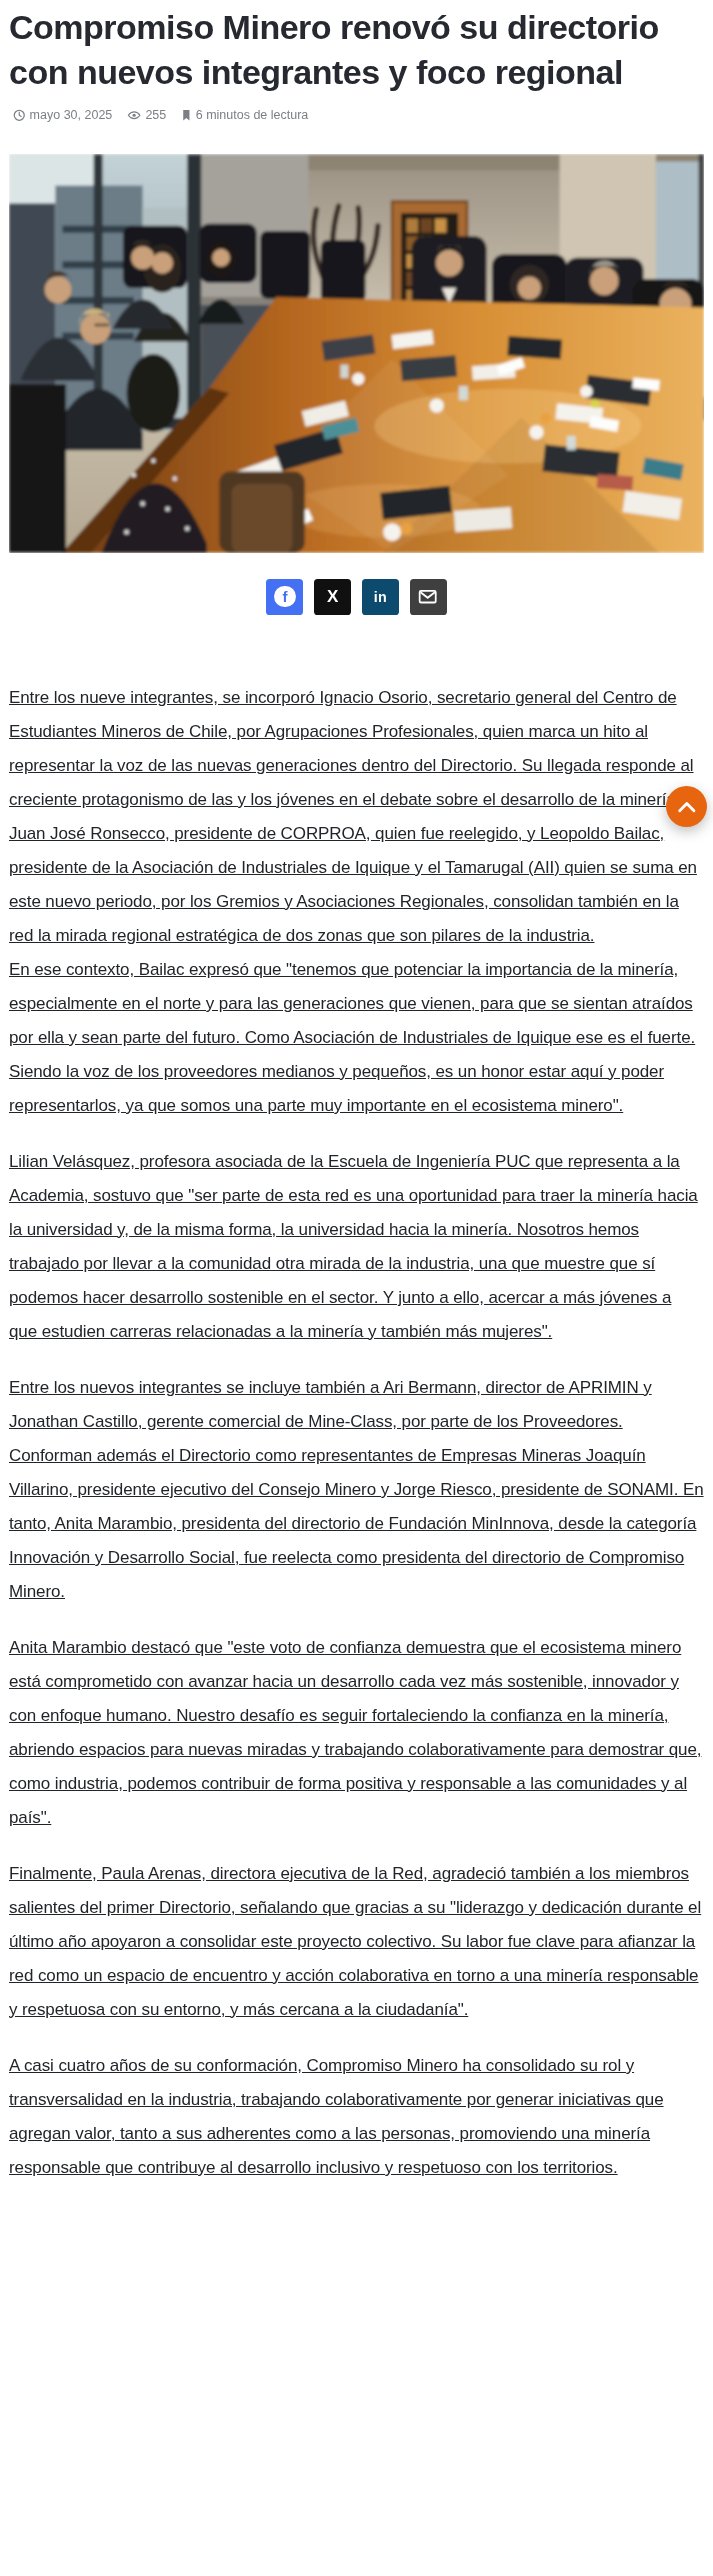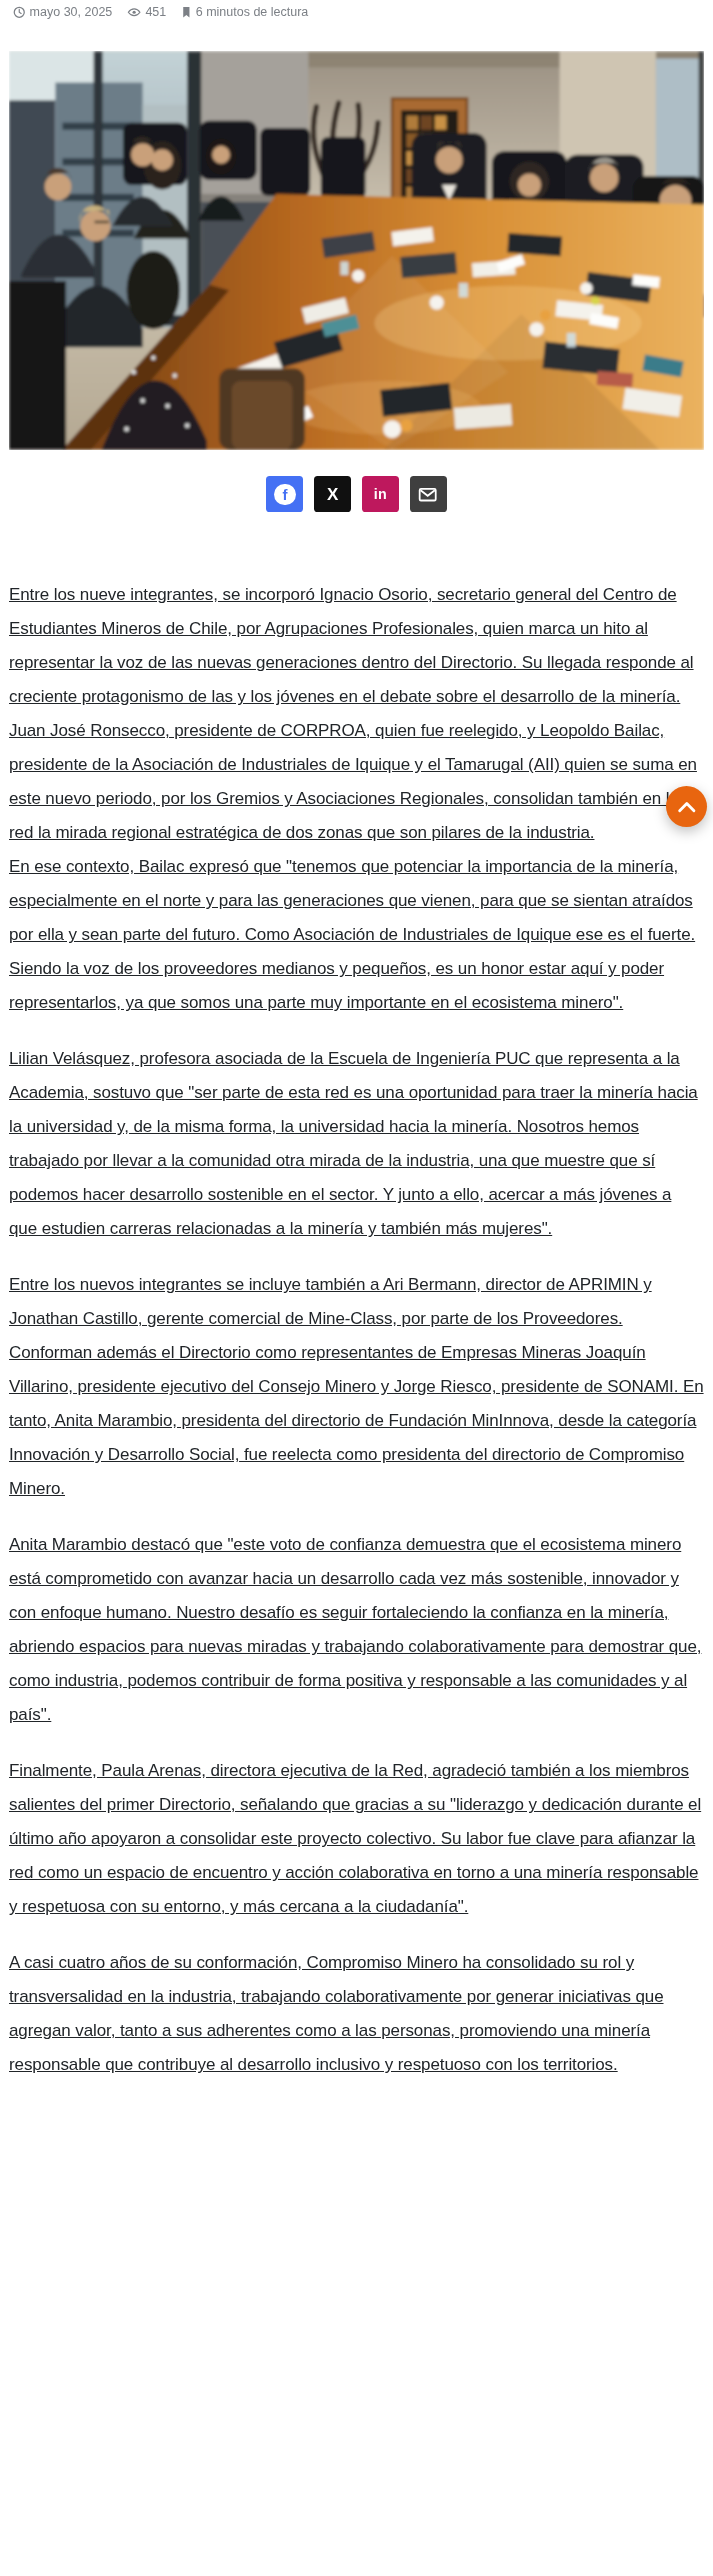--- a/index.html
+++ b/index.html
@@ -7,51 +7,52 @@
   .wrap{padding:5.3px 9px 18px;}
   h1{font-size:34px;line-height:45px;font-weight:700;color:#262a30;margin:0 0 12.5px;letter-spacing:-0.5px;}
   .meta{display:flex;align-items:flex-start;gap:14.3px;color:#7c8086;font-size:12.5px;margin-left:3.6px;}
   .mi{display:flex;align-items:center;gap:4.5px;}
   .mi svg{display:block;}
   figure{margin:32px 0 0;width:695px;overflow:hidden;line-height:0;}
   .share{display:flex;justify-content:center;gap:10.7px;margin-top:26px;}
   .sbtn{width:37px;height:36px;border:none;border-radius:3.6px;display:flex;align-items:center;justify-content:center;cursor:pointer;color:#fff;padding:0;}
   .btn-fb{background:#4470F4;}
   .btn-x{background:#101010;}
-  .btn-in{background:#be185d;}
+  .btn-in{background:#0c4a6e;}
   .btn-mail{background:#3F3F3F;}
   .fb-glyph{background:#fff;color:#4470F4;width:21.4px;height:21.4px;border-radius:50%;display:flex;align-items:center;justify-content:center;font-weight:700;font-size:15px;line-height:1;}
   .x-glyph{font-weight:700;font-size:17px;line-height:1;}
   .in-glyph{font-weight:700;font-size:14.3px;letter-spacing:0.3px;line-height:1;}
   .intro{font-size:17px;font-weight:700;line-height:38px;color:#1f2328;margin:13.4px 0 0;letter-spacing:-0.1px;}
   .content{margin-top:66px;}
   .content p{font-size:17px;line-height:34px;color:#212529;margin:0;letter-spacing:-0.1px;text-decoration:underline;}
   .content p.spaced{margin-top:22px;}
   .totop{position:absolute;top:786px;left:666px;width:41px;height:41px;border-radius:50%;background:#E8650F;border:none;display:flex;align-items:center;justify-content:center;cursor:pointer;box-shadow:0 4.5px 12.5px rgba(0,0,0,.25);padding:0;}
 </style>
 </head>
 <body>
 
 <div class="wrap">
 
+  <h1>Compromiso Minero renovó su directorio con nuevos integrantes y foco regional</h1>
 
   <div class="meta">
     <span class="mi">
       <svg width="12.5" height="12.5" viewBox="0 0 14 14">
         <circle cx="7" cy="7" r="5.6" fill="none" stroke="#7c8086" stroke-width="1.4"></circle>
         <path d="M7 3.8V7l2.1 1.3" fill="none" stroke="#7c8086" stroke-width="1.3" stroke-linecap="round"></path>
       </svg>
       <span>mayo 30, 2025</span>
     </span>
     <span class="mi">
       <svg width="14.3" height="12.5" viewBox="0 0 16 14">
         <path d="M1.5 7s2.6-3.8 6.5-3.8S14.5 7 14.5 7 11.9 10.8 8 10.8 1.5 7 1.5 7z" fill="none" stroke="#7c8086" stroke-width="1.3"></path>
         <circle cx="8" cy="7" r="1.8" fill="#7c8086"></circle>
       </svg>
-      <span>451</span>
+      <span>255</span>
     </span>
     <span class="mi">
       <svg width="10.7" height="12.5" viewBox="0 0 12 14">
         <path d="M2.5 1h7v12L6 10 2.5 13z" fill="#7c8086"></path>
       </svg>
       <span>6 minutos de lectura</span>
     </span>
   </div>
 
   <figure>

